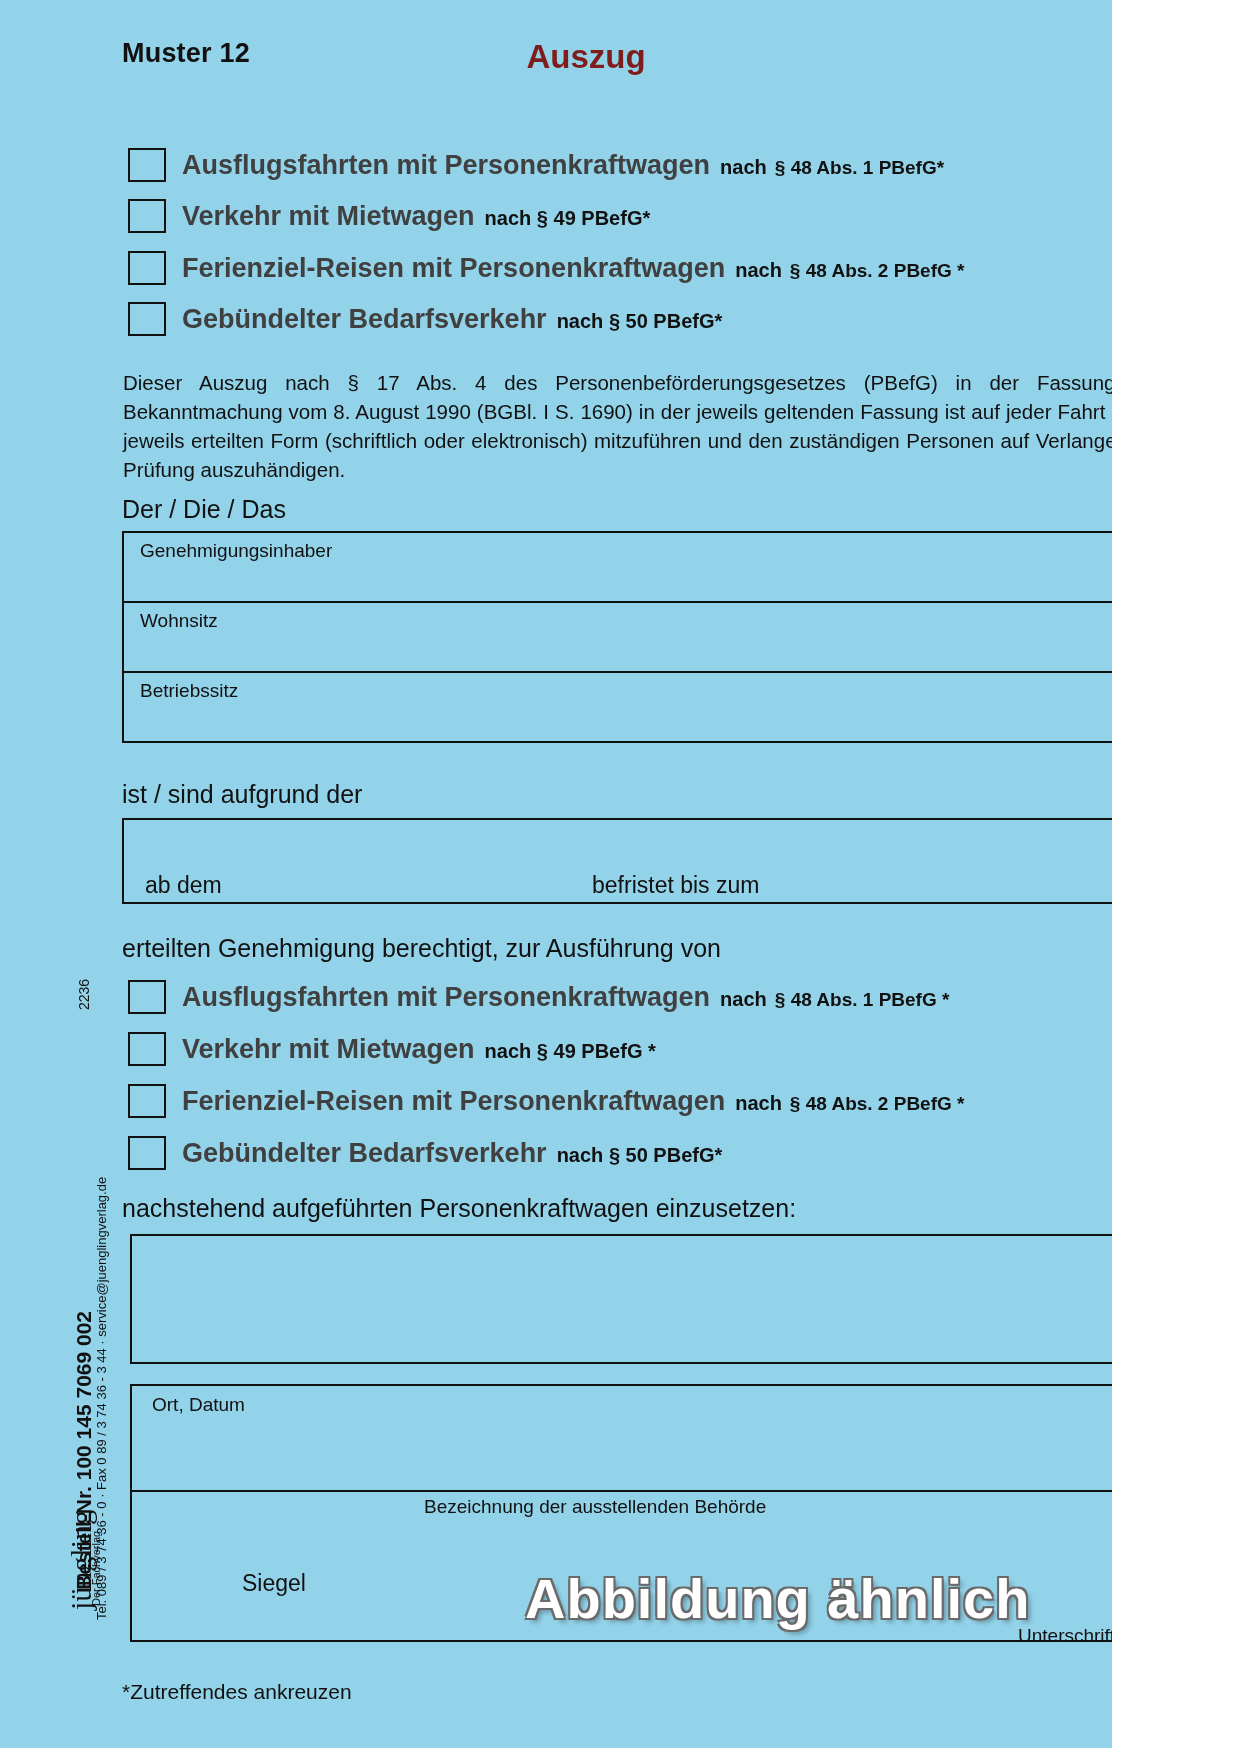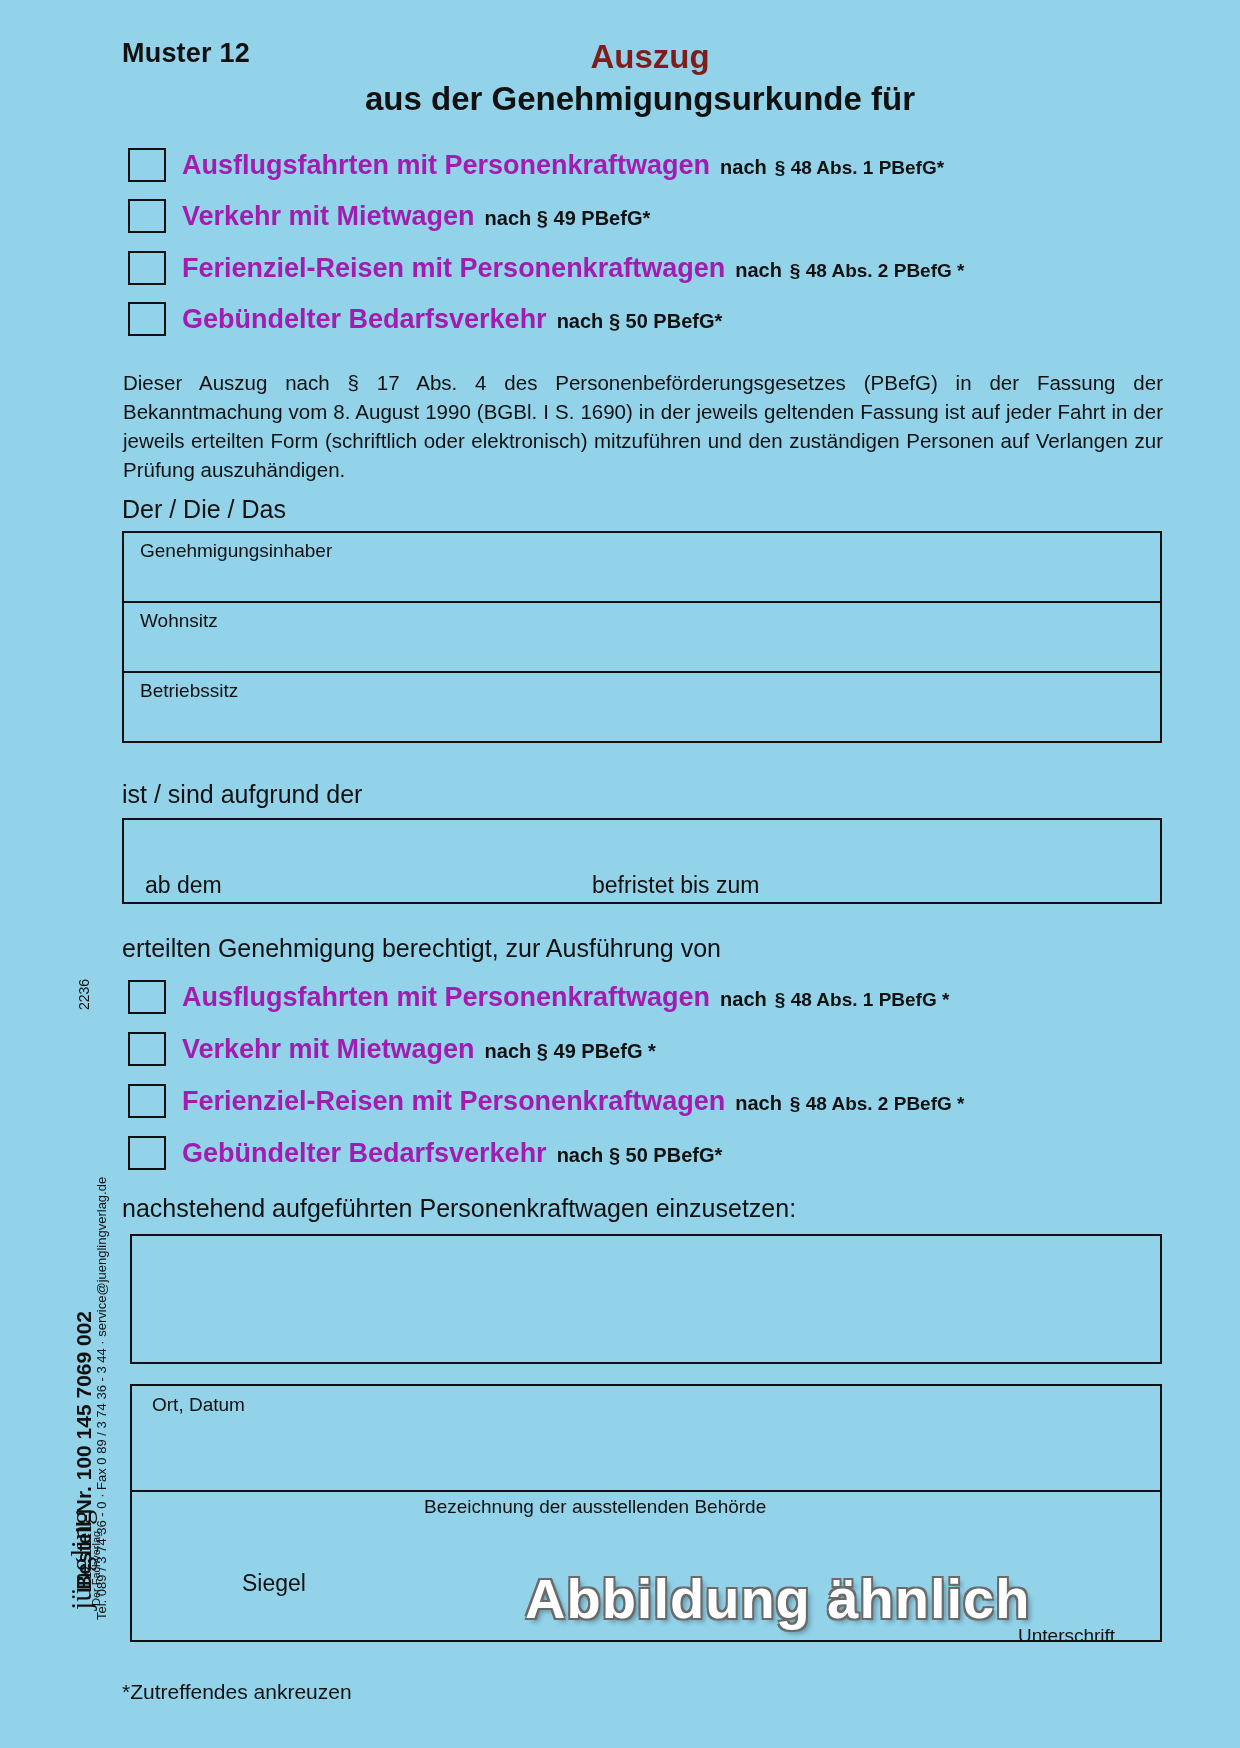--- a/index.html
+++ b/index.html
@@ -5,21 +5,21 @@
   html, body {
     margin: 0;
     padding: 0;
     background: #ffffff;
   }
   body {
     font-family: "Liberation Sans", sans-serif;
   }
   .page {
     position: relative;
-    width: 1240px;
+    width: 1112px;
     height: 1748px;
     background: #93d3ea;
     overflow: hidden;
   }
   
   .muster {
     position: absolute;
     left: 122px;
     top: 38px;
     font-size: 27px;
@@ -61,21 +61,21 @@
     height: 34px;
     border: 2px solid #111;
     background: transparent;
     box-sizing: border-box;
     flex: 0 0 auto;
   }
   .cblabel {
     margin-left: 16px;
     font-size: 27px;
     font-weight: bold;
-    color: #a21caf;
+    color: #404040;
     white-space: nowrap;
   }
   .cbsub {
     margin-left: 10px;
     font-size: 20px;
     font-weight: bold;
     color: #111;
     white-space: nowrap;
     align-self: flex-end;
     padding-bottom: 3px;
@@ -189,21 +189,20 @@
     white-space: nowrap;
   }
 </style>
 </head>
 <body>
 
 <div class="page">
 
   <div class="muster">Muster 12</div>
   <div class="title1">Auszug</div>
-  <div class="title2">aus der Genehmigungsurkunde für</div>
 
   <div class="cbrow" style="top:148px;">
     <div class="cbox"></div>
     <div class="cblabel">Ausflugsfahrten mit Personenkraftwagen</div>
     <div class="cbsub">nach</div>
     <div class="cbsub2">§ 48 Abs. 1 PBefG*</div>
   </div>
 
   <div class="cbrow" style="top:199px;">
     <div class="cbox"></div>

